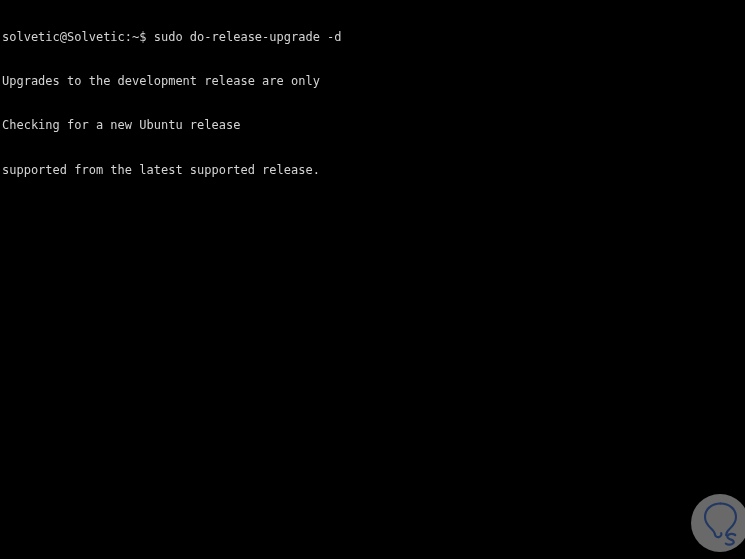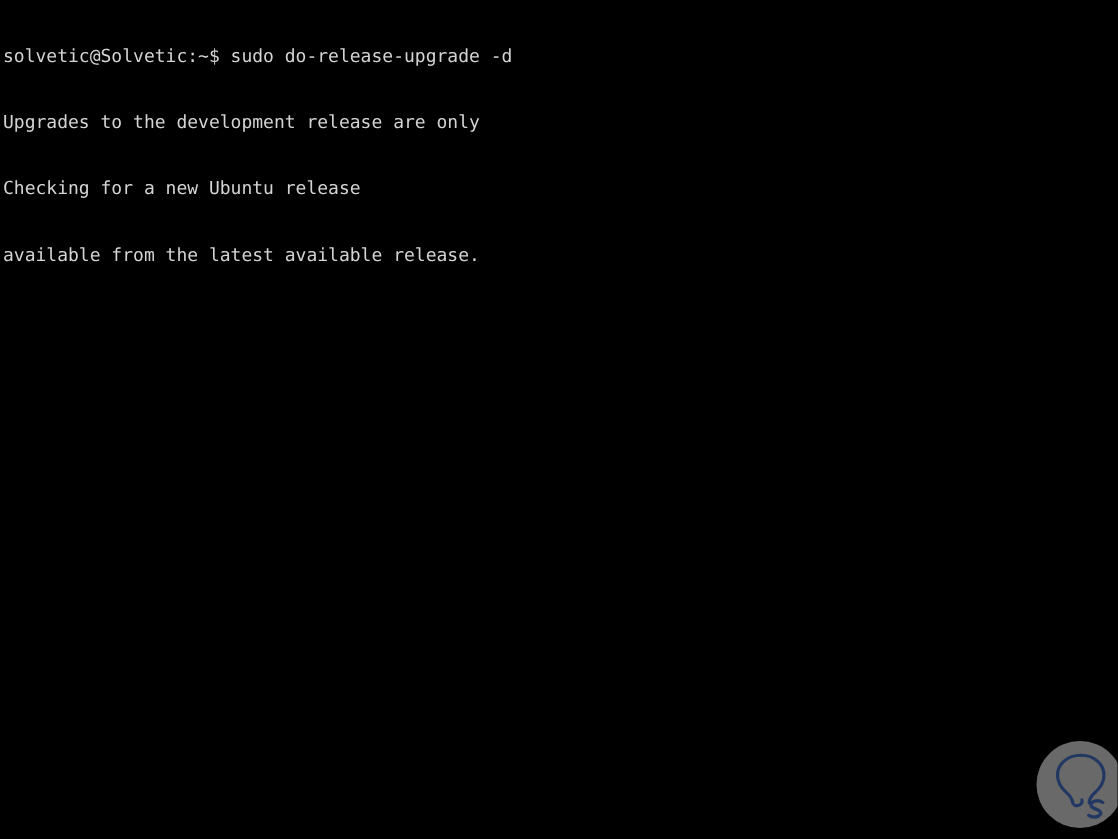--- a/index.html
+++ b/index.html
@@ -62,21 +62,21 @@
 </style>
 </head>
 <body>
 
 <div id="terminal">
 
   <div id="terminal-output">
     <span class="term-line">solvetic@Solvetic:~$ sudo do-release-upgrade -d</span>
     <span class="term-line">Upgrades to the development release are only</span>
     <span class="term-line">Checking for a new Ubuntu release</span>
-    <span class="term-line">available from the latest available release.</span>
+    <span class="term-line">supported from the latest supported release.</span>
   </div>
 
   <div id="watermark">
     <svg viewBox="0 0 58 58">
 
       <path d="M29.5 9.5
                C20.5 9.5 14.0 15.5 14.0 22.8
                C14.0 27.6 16.6 31.3 19.8 34.2
                C22.3 36.4 23.6 38.0 23.9 40.2" fill="none" stroke="#243a66" stroke-width="2.1" stroke-linecap="round" stroke-linejoin="round"></path>
       <path d="M29.5 9.5

